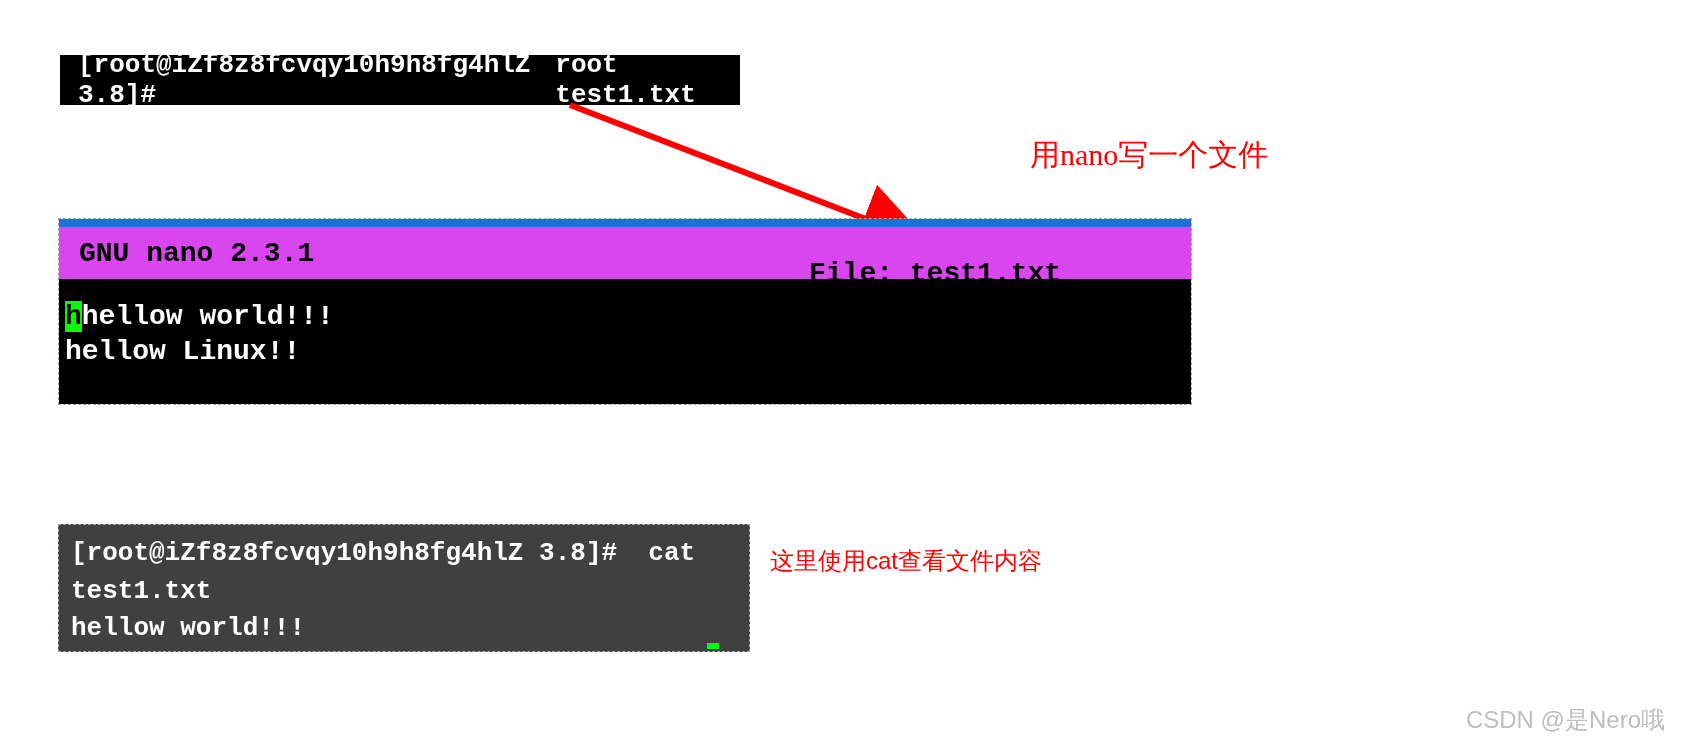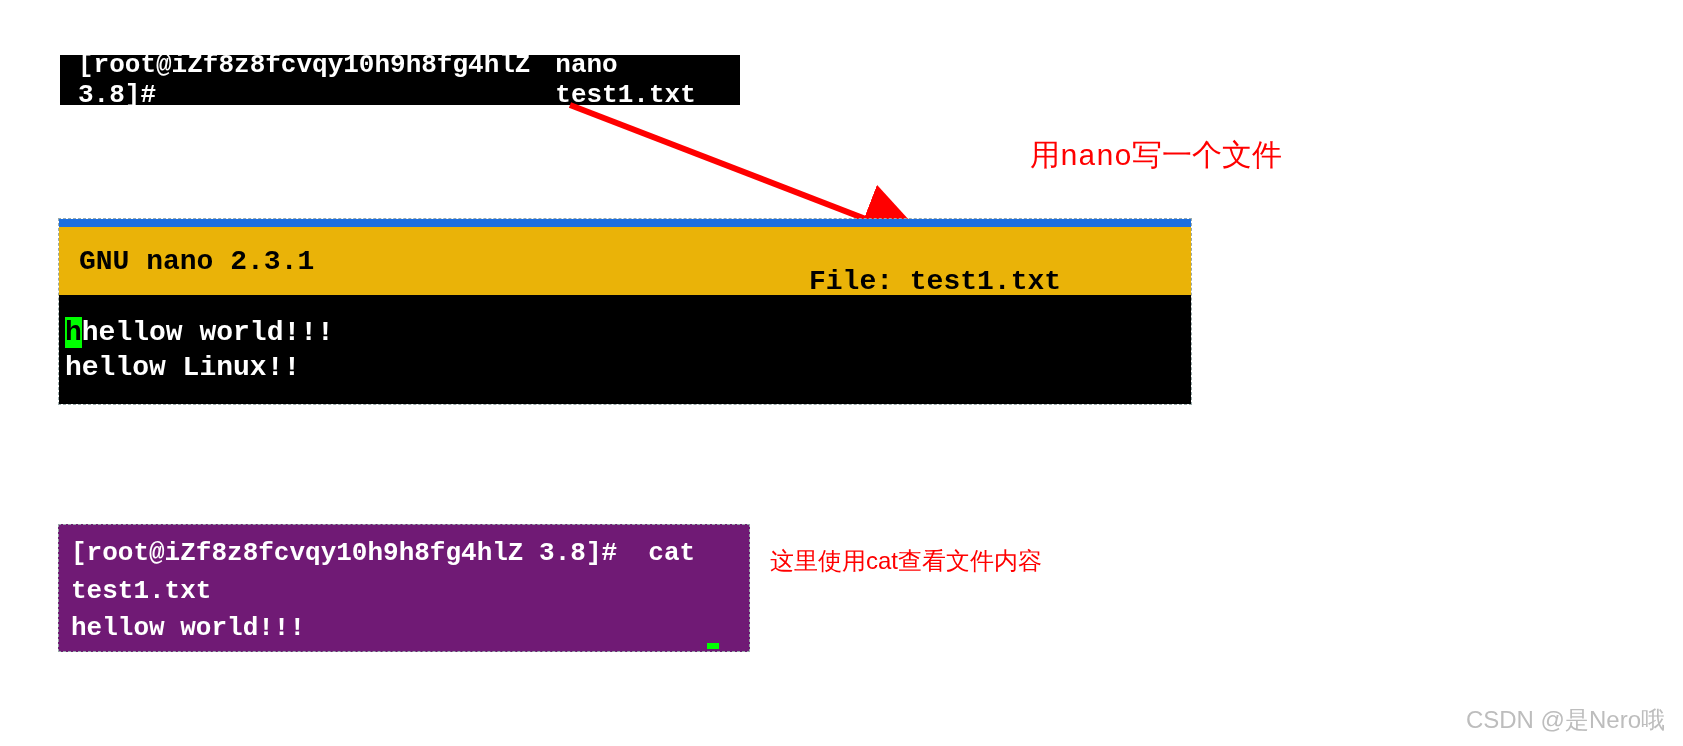--- a/index.html
+++ b/index.html
@@ -29,21 +29,21 @@
     box-sizing: border-box;
   }
 
   
   .annotation-1 {
     position: absolute;
     left: 1030px;
     top: 135px;
     color: #ff0000;
     font-size: 30px;
-    font-family: Liberation Mono, monospace;
+    font-family: Liberation Serif, serif;
   }
 
   
   .arrow-1 {
     position: absolute;
     left: 560px;
     top: 95px;
     width: 400px;
     height: 160px;
     pointer-events: none;
@@ -60,27 +60,27 @@
     display: flex;
     flex-direction: column;
     font-size: 28px;
   }
   .nano-blue-bar {
     height: 8px;
     background: #1d6fe0;
     width: 100%;
   }
   .nano-header {
-    background: #eab308;
+    background: #d946ef;
     color: #000000;
     height: 52px;
     display: flex;
     align-items: center;
     font-weight: bold;
-    padding: 8px 20px;
+    padding: 0 20px;
     position: relative;
   }
   .nano-header .title-left {
     flex: 0 0 auto;
   }
   .nano-header .title-file {
     position: absolute;
     left: 750px;
     margin-top: 40px;
   }
@@ -97,21 +97,21 @@
     color: #000000;
   }
 
   
   .term-block-2 {
     position: absolute;
     left: 58px;
     top: 524px;
     width: 692px;
     height: 128px;
-    background: #701a75;
+    background: #404040;
     color: #ffffff;
     font-size: 26px;
     font-weight: bold;
     padding: 4px 12px;
     box-sizing: border-box;
     line-height: 1.45;
     border: 1px dashed #9aa;
   }
   .term-block-2 .small-top {
     height: 6px;
@@ -145,21 +145,21 @@
     font-size: 24px;
     font-family: "Microsoft YaHei", sans-serif;
   }
 </style>
 </head>
 <body>
 
 <div class="term-line-1">
   <span>[root@iZf8z8fcvqy10h9h8fg4hlZ 3.8]#</span>
   &nbsp;
-  <span>nano test1.txt</span>
+  <span>root test1.txt</span>
 </div>
 
 <svg class="arrow-1" viewBox="0 0 400 160">
   <defs>
     <marker id="ah1" markerWidth="14" markerHeight="14" refX="10" refY="6" orient="auto">
       <path d="M0,0 L12,6 L0,12 Z" fill="#ff0000"></path>
     </marker>
   </defs>
   <line x1="10" y1="10" x2="360" y2="145" stroke="#ff0000" stroke-width="6" marker-end="url(#ah1)"></line>
 </svg>

